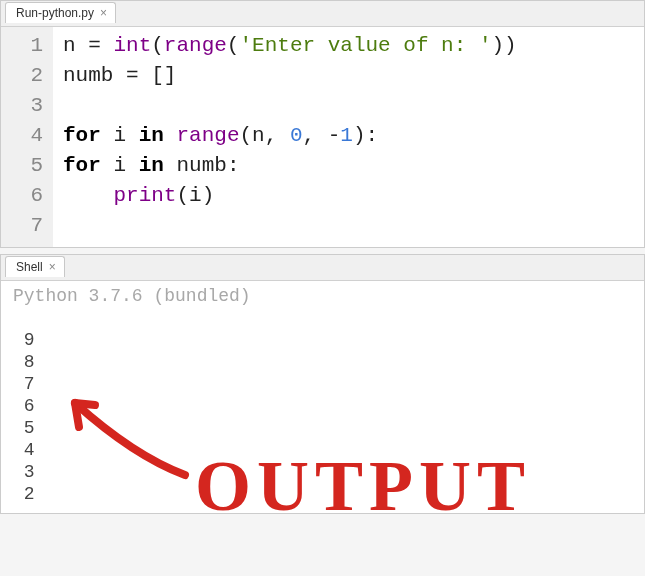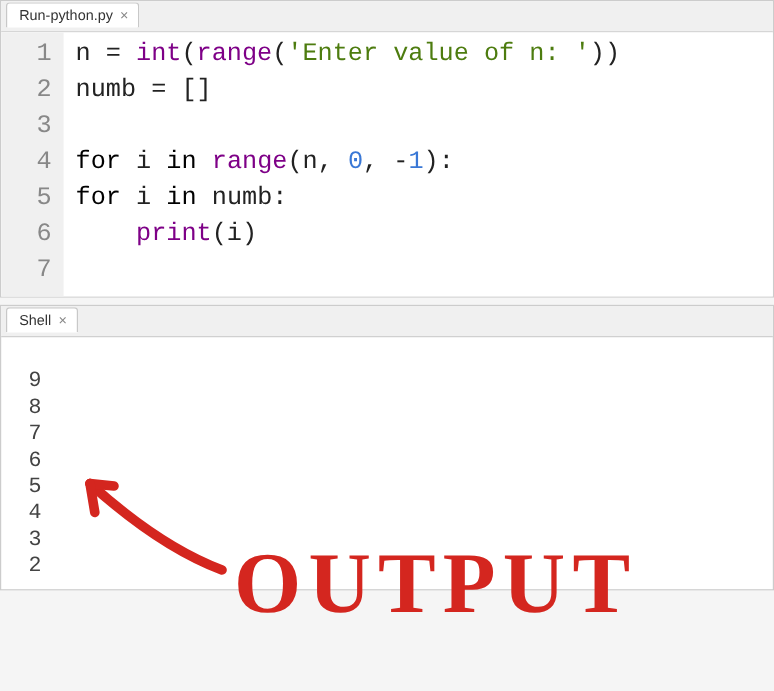--- a/index.html
+++ b/index.html
@@ -62,21 +62,21 @@
     min-width: 52px;
   }
   .code {
     padding: 4px 10px 6px 10px;
     white-space: pre;
     color: #222;
     flex: 1;
   }
   .line { height: 30px; }
   .hl { background: #f2f2f2; display: block; margin: 0 -10px; padding: 0 10px; }
-  .tok-kw   { color: #000; font-weight: normal; text-align: center; }
+  .tok-kw   { color: #000; font-weight: bold; text-align: center; }
   .tok-func { color: #7e0087; }
   .tok-num  { color: #3a78d6; }
   .tok-str  { color: #4d7c0f; }
   .tok-op   { color: #222; }
   .tok-id   { color: #222; }
 
   .shell-body {
     padding: 4px 10px 8px 12px;
     font-size: 18px;
     line-height: 22px;
@@ -125,21 +125,22 @@
   </div>
 </div>
 
 <div class="panel" style="margin-top:6px;">
   <div class="tab-bar">
     <div class="tab">
       <span>Shell</span>
       <span class="close">×</span>
     </div>
   </div>
-  <div class="shell-body" id="shell">
+  <div class="shell-body" id="shell"><span class="shell-gray">Python 3.7.6 (bundled)
+</span>
 <div> 9</div><div> 8</div><div> 7</div><div> 6</div><div> 5</div><div> 4</div><div> 3</div><div> 2</div></div>
 </div>
 
 <svg class="annotation" width="590" height="140">
   <g stroke="#d4261f" stroke-width="8" fill="none" stroke-linecap="round" stroke-linejoin="round">
     <path d="M 20 8 C 50 35, 90 65, 130 80"></path>
     <path d="M 20 8 L 40 10"></path>
     <path d="M 20 8 L 24 32"></path>
   </g>
   <text x="140" y="115" font-family="Comic Sans MS, cursive" font-size="72" font-weight="bold" fill="#d4261f" letter-spacing="6">OUTPUT</text>

